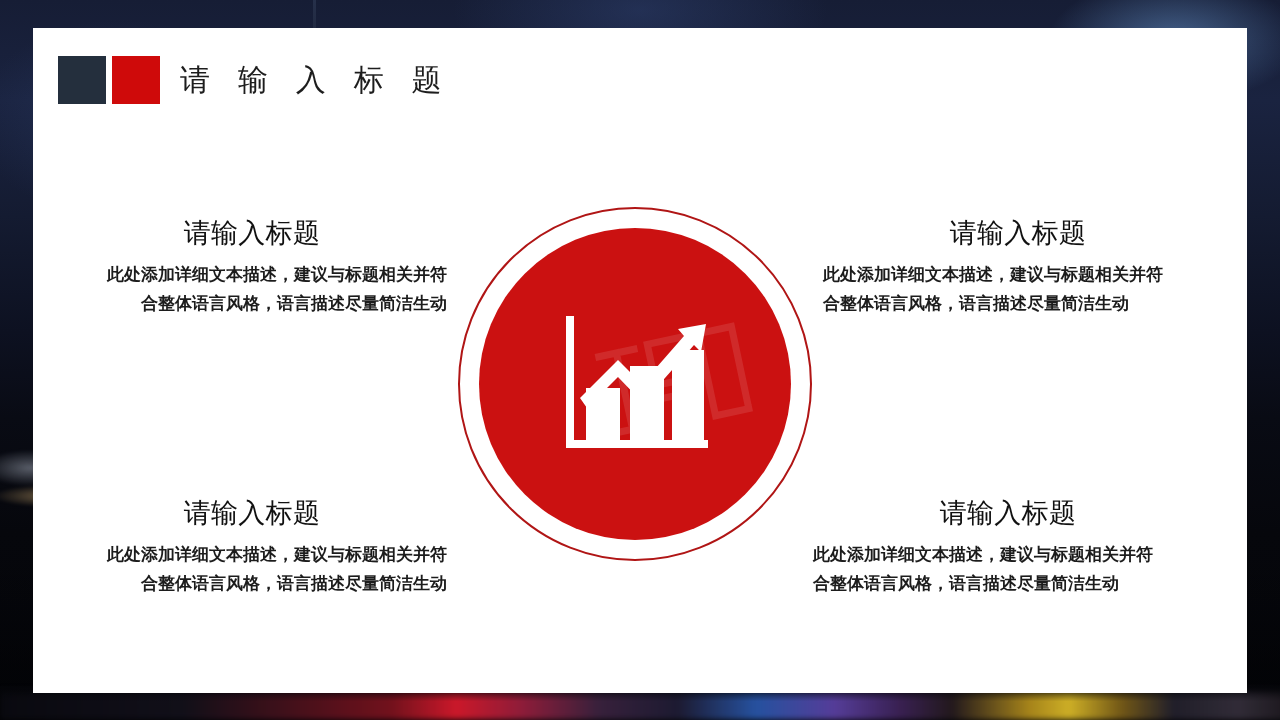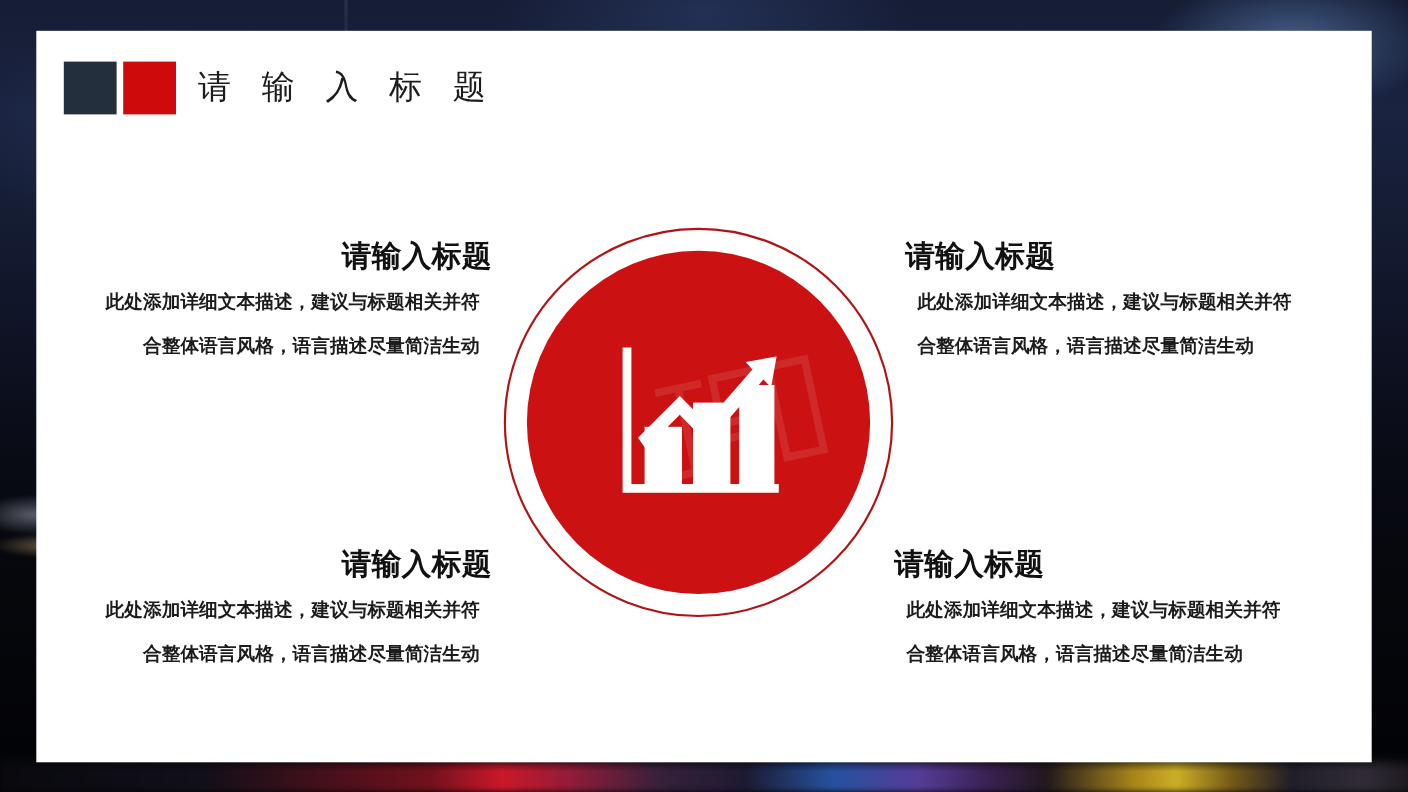--- a/index.html
+++ b/index.html
@@ -137,33 +137,34 @@
   
   .block {
     position: absolute;
     width: 390px;
   }
   .block-left  { text-align: right; }
   .block-right { text-align: left;  }
 
   .block-title {
     font-size: 27px;
-    font-weight: bold;
+    font-weight: normal;
     color: #111111;
     line-height: 1.15;
     margin: 0 0 11px 0;
     letter-spacing: .01em;
     white-space: nowrap;
+    text-align: center;
   }
   .block-body {
     font-size: 17px;
     font-weight: bold;
     color: #1c1c1c;
     line-height: 1.72;
-    margin: 11px;
+    margin: 0;
   }
 
   #block-tl { left: 24px;  top: 190px; }
   #block-bl { left: 24px;  top: 470px; }
   #block-tr { left: 790px; top: 190px; }
   #block-br { left: 780px; top: 470px; }
 
   
   #emblem {
     position: absolute;

